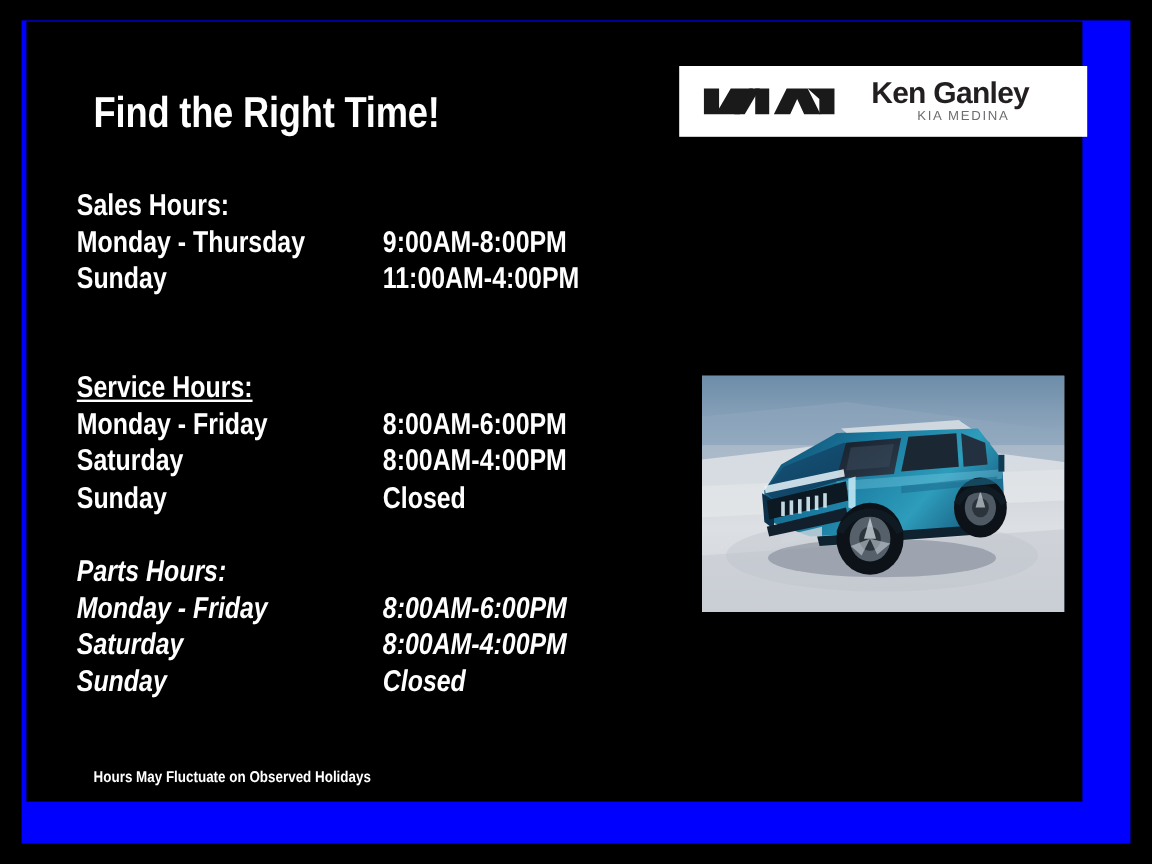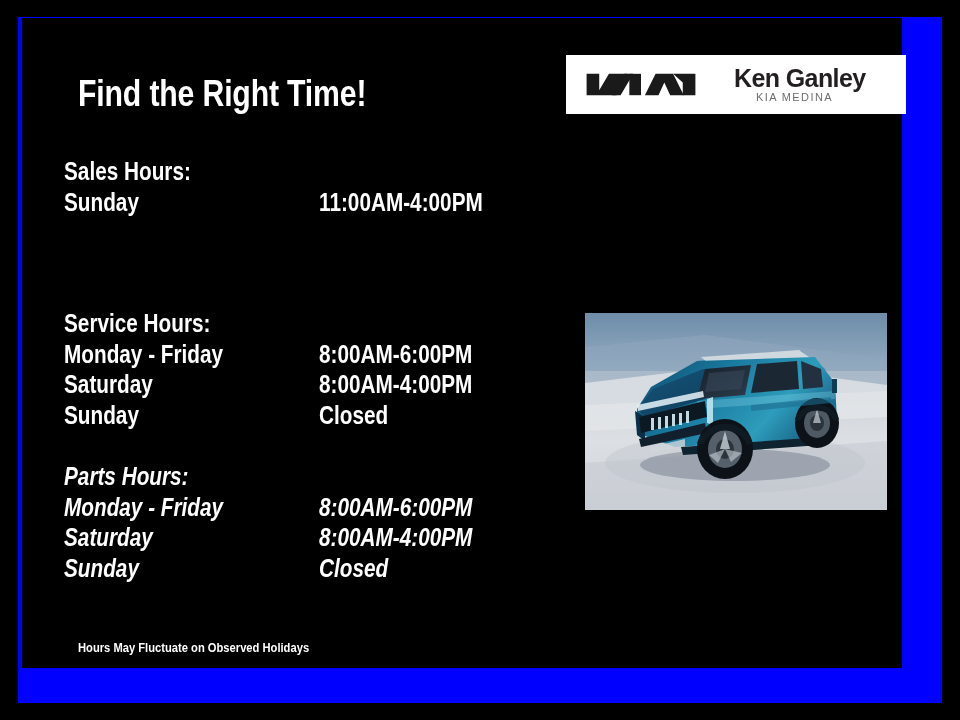--- a/index.html
+++ b/index.html
@@ -6,20 +6,21 @@
   html, body {
     width:960px; height:720px;
     background:#000;
     font-family:"Liberation Sans", sans-serif;
     overflow:hidden;
   }
   #slide {
     position:relative;
     width:960px; height:720px;
     background:#000;
+    text-align:center;
   }
 
   
   #frame {
     position:absolute;
     left:18px; top:17px;
     width:924px; height:686px;
     background:#0000ff;
   }
   #panel {
@@ -47,21 +48,21 @@
   .hours-block {
     position:absolute;
     left:64px;
     color:#ffffff;
     font-size:25px;
     font-weight:bold;
     line-height:30.5px;
     white-space:nowrap;
   }
   #block-sales   { top:156px; }
-  #block-service { top:308px; }
+  #block-service { top:308px;text-decoration:underline; }
   #block-parts   { top:461px;font-style:italic; }
 
   .block-heading {
     transform:scaleX(0.83);
     transform-origin:left top;
     height:30.5px;
   }
   .hours-row {
     position:relative;
     height:30.5px;
@@ -92,21 +93,20 @@
   }
 
   
   #logo-box {
     position:absolute;
     left:566px; top:55px;
     width:340px; height:59px;
     background:#ffffff;
     display:flex;
     align-items:center;
-    gap:8px;
   }
   #kia-mark {
     width:118px;
     height:34px;
     margin-left:16px;
     flex:none;
     display:block;
   }
   #logo-words {
     margin-left:26px;
@@ -147,20 +147,24 @@
 
 <div id="slide">
 
   <div id="frame"></div>
   <div id="panel"></div>
 
   <div id="title">Find the Right Time!</div>
 
   <div class="hours-block" id="block-sales">
     <div class="block-heading">Sales Hours:</div>
+    <div class="hours-row">
+      <span class="day-label">Monday - Thursday</span>
+      <span class="time-label">9:00AM-8:00PM</span>
+    </div>
     <div class="hours-row">
       <span class="day-label">Sunday</span>
       <span class="time-label">11:00AM-4:00PM</span>
     </div>
   </div>
 
   <div class="hours-block" id="block-service">
     <div class="block-heading">Service Hours:</div>
     <div class="hours-row">
       <span class="day-label">Monday - Friday</span>

